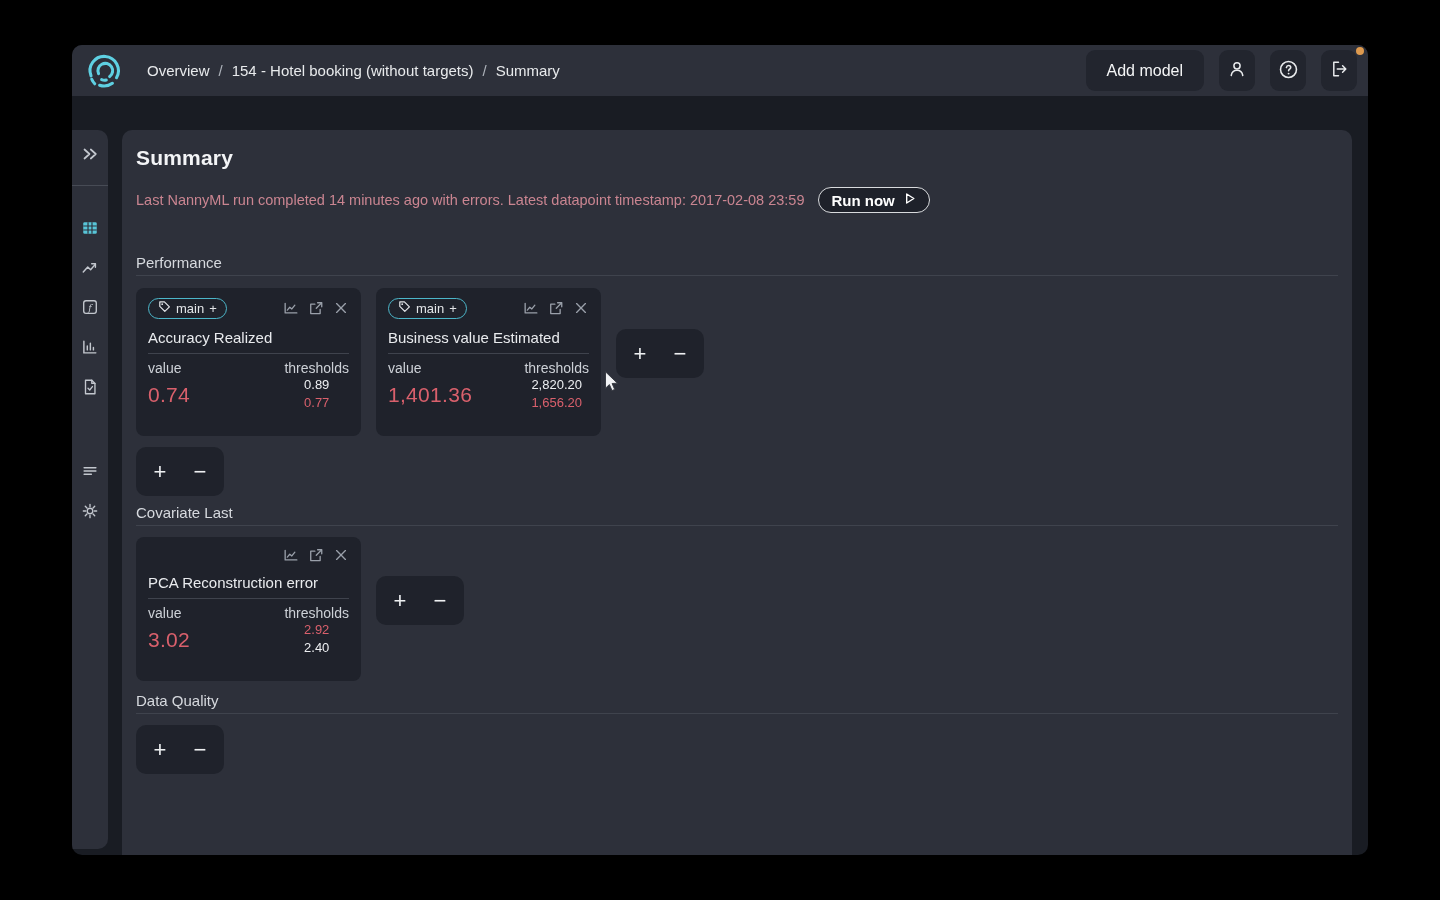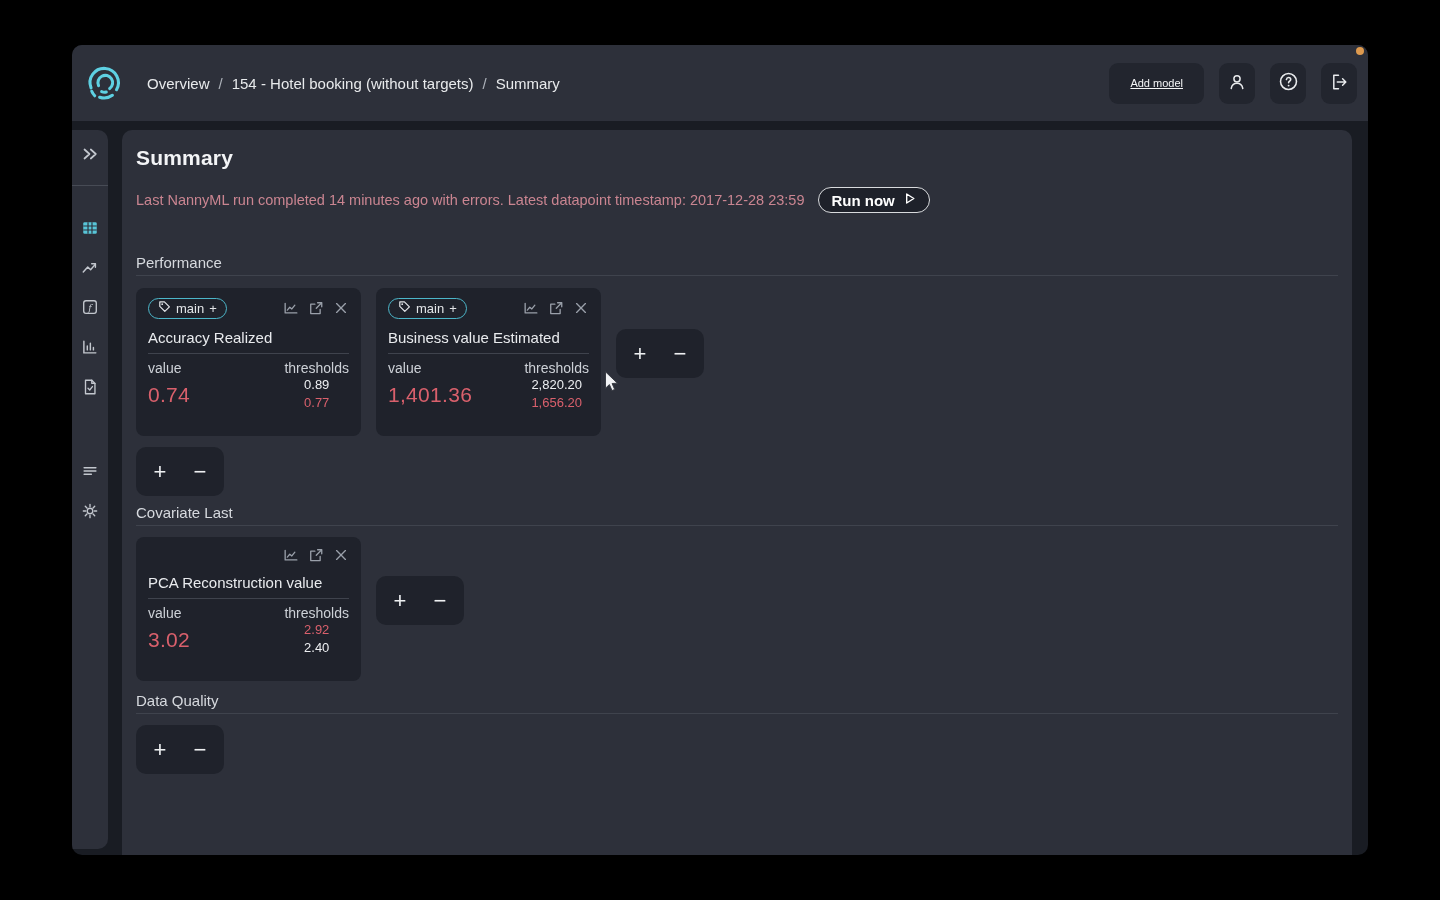--- a/index.html
+++ b/index.html
@@ -3,30 +3,30 @@
 <meta charset="utf-8">
 <style>
   * { box-sizing: border-box; }
   html,body { margin:0; padding:0; width:1440px; height:900px; background:#000;
     font-family:"Liberation Sans", sans-serif; overflow:hidden; position:relative; }
 
   .app { position:absolute; left:72px; top:45px; width:1296px; height:810px;
     background:#191c23; border-radius:10px; overflow:hidden; }
 
   
-  .header { position:absolute; top:0; left:0; right:0; height:76px; background:#2d303a;
+  .header { position:absolute; top:0; left:0; right:0; height:51px; background:#2d303a;
     display:flex; align-items:center; padding:0 11px; }
   .logo { width:42px; height:42px; flex:0 0 auto; cursor:pointer; }
   .crumbs { margin-left:22px; font-size:15px; color:#e8eaec; display:flex; gap:9px; align-items:center; }
   .crumb { cursor:pointer; }
   .crumb-sep { color:#aeb3bb; }
   .header-right { margin-left:auto; display:flex; align-items:center; gap:15px; }
   .add-model { height:41px; padding:0 21px; background:#22252e; border:none; border-radius:9px;
-    color:#f4f5f6; font-size:11px; display:flex; align-items:center; cursor:pointer;
-    font-family:"Liberation Sans", sans-serif;text-decoration:underline; }
+    color:#f4f5f6; font-size:16px; display:flex; align-items:center; cursor:pointer;
+    font-family:"Liberation Sans", sans-serif; }
   .icon-btn { width:36px; height:41px; background:#22252e; border:none; border-radius:9px;
     display:flex; align-items:center; justify-content:center; color:#e8eaec; cursor:pointer; }
   .notif-dot { position:absolute; right:4px; top:2px; width:8px; height:8px; border-radius:50%;
     background:#de9a4f; }
 
   
   .sidebar { position:absolute; left:0; top:85px; width:36px; bottom:6px; background:#2d303a;
     border-radius:0 10px 10px 0; }
   .side-icon { position:absolute; left:9px; width:18px; height:18px; color:#c3c7ce; cursor:pointer; }
   .side-icon svg { display:block; width:18px; height:18px; }
@@ -193,21 +193,21 @@
           <path d="M10 2.6v2.6M10 14.8v2.6M2.6 10h2.6M14.8 10h2.6M4.77 4.77l1.84 1.84M13.39 13.39l1.84 1.84M15.23 4.77l-1.84 1.84M6.61 13.39l-1.84 1.84"></path>
         </svg>
       </span>
     </div>
   </div>
 
   <div class="main">
     <div class="page-title">Summary</div>
 
     <div class="alert-row">
-      <span class="alert-text">Last NannyML run completed 14 minutes ago with errors. Latest datapoint timestamp: 2017-12-28 23:59</span>
+      <span class="alert-text">Last NannyML run completed 14 minutes ago with errors. Latest datapoint timestamp: 2017-02-08 23:59</span>
       <button class="run-now">
         <span>Run now</span>
         <span>
           <svg width="15" height="15" viewBox="0 0 16 16" fill="none" stroke="currentColor" stroke-width="1.5" stroke-linejoin="round">
             <path d="M5 3.2 12.6 8 5 12.8z"></path>
           </svg>
         </span>
       </button>
     </div>
 
@@ -337,21 +337,21 @@
                   <path d="M14.3 3.2 8.8 8.7"></path>
               </svg>
             </span>
             <span>
               <svg viewBox="0 0 17 17" fill="none" stroke="currentColor" stroke-width="1.4" stroke-linecap="round">
                 <path d="M3.8 3.8l9.4 9.4M13.2 3.8l-9.4 9.4"></path>
               </svg>
             </span>
           </div>
         </div>
-        <div class="card-title">PCA Reconstruction value</div>
+        <div class="card-title">PCA Reconstruction error</div>
         <div class="card-body">
           <div>
             <div class="col-label">value</div>
             <div class="big-value">3.02</div>
           </div>
           <div class="th-col">
             <div class="col-label">thresholds</div>
             <div class="th-num t-red">2.92</div>
             <div class="th-num t-white">2.40</div>
           </div>

